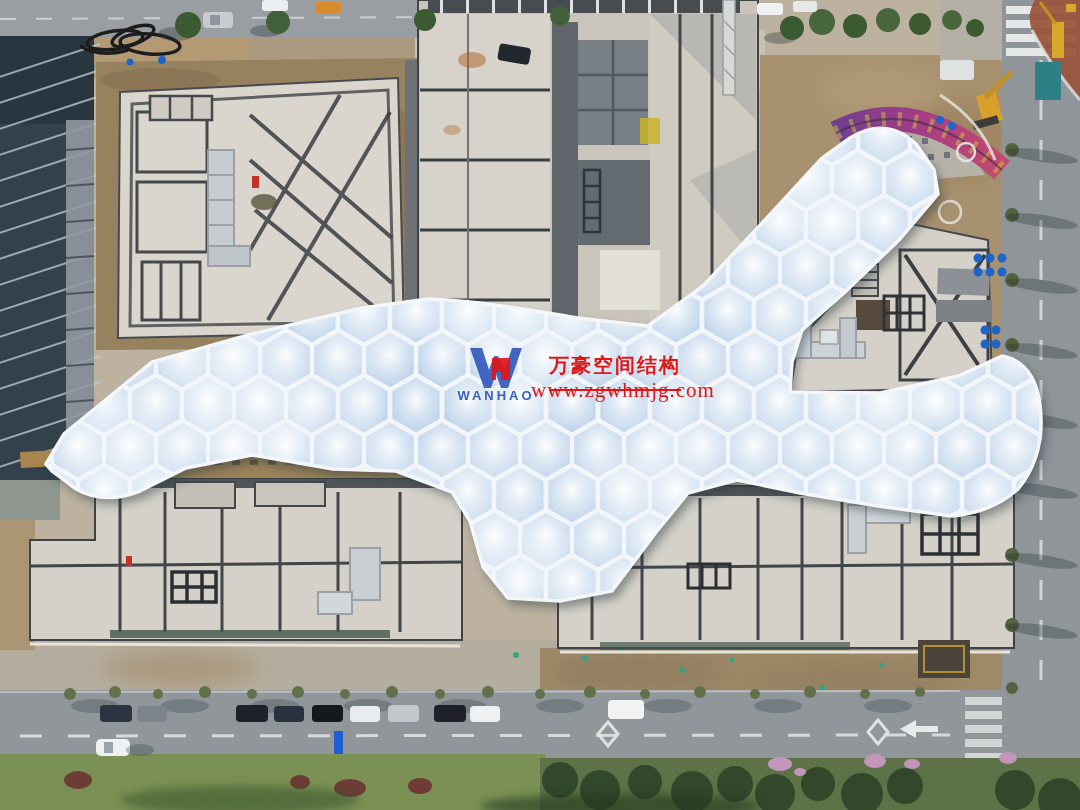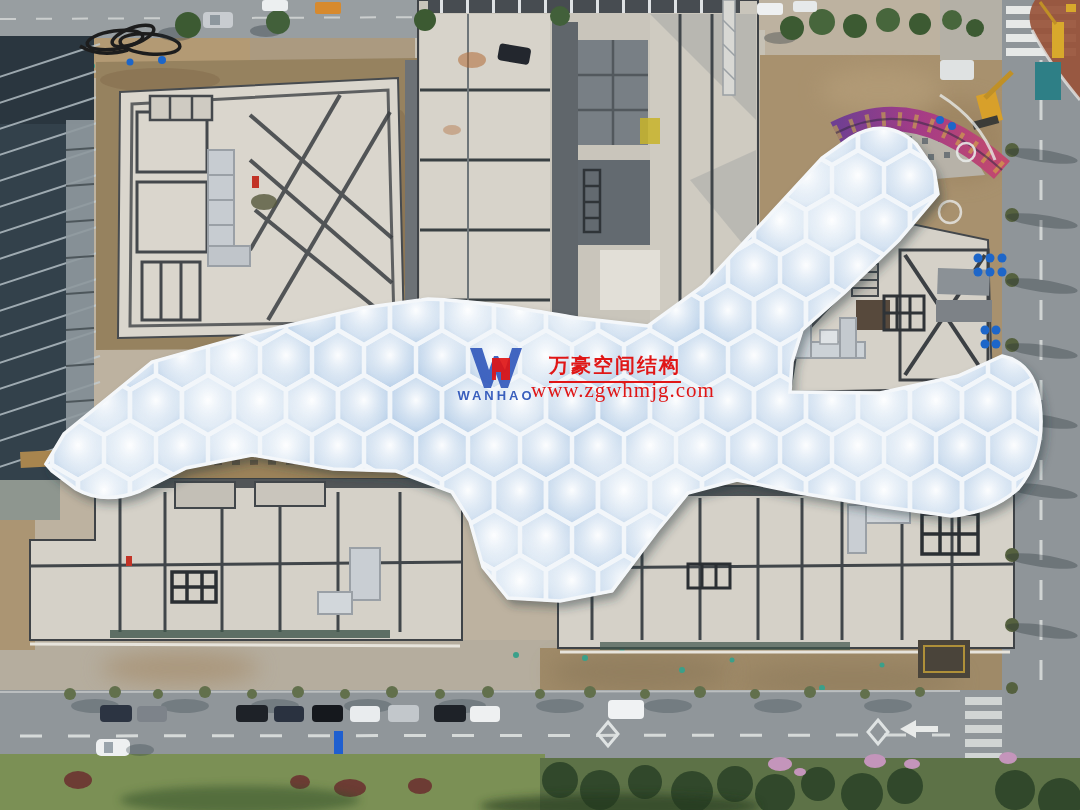--- a/index.html
+++ b/index.html
@@ -6,21 +6,21 @@
   .stage{position:relative;width:1080px;height:810px;overflow:hidden;
          font-family:"Liberation Sans",sans-serif;background:#bfb4a2;}
   .stage svg.scene{position:absolute;left:0;top:0;}
   .watermark{position:absolute;left:0;top:0;width:1080px;height:810px;pointer-events:none;}
   .wm-logo{position:absolute;left:448px;top:346px;width:96px;text-align:center;}
   .wm-logo-mark{display:block;margin:0 auto;}
   .wm-logo-text{margin-top:-2px;font-size:13px;font-weight:bold;letter-spacing:3px;
                 color:#2a52b8;opacity:.92;text-shadow:0 0 2px rgba(255,255,255,.5);}
   .wm-cn{position:absolute;left:549px;top:352px;font-size:20px;font-weight:bold;
          letter-spacing:2px;color:#e01616;border-bottom:2px solid #e01616;
-         padding-bottom:2px;font-family:"Liberation Sans",sans-serif;}
+         padding-bottom:10px;font-family:"Liberation Sans",sans-serif;}
   .wm-url{position:absolute;left:531px;top:378px;font-size:21px;font-weight:normal;
           color:#e01616;font-family:"Liberation Serif",serif;letter-spacing:1px;}
 </style>
 </head>
 <body>
 
 <div class="stage">
 <svg class="scene" width="1080" height="810" viewBox="0 0 1080 810">
 <defs>
   <radialGradient id="cushion" cx="0.5" cy="0.42" r="0.8">

